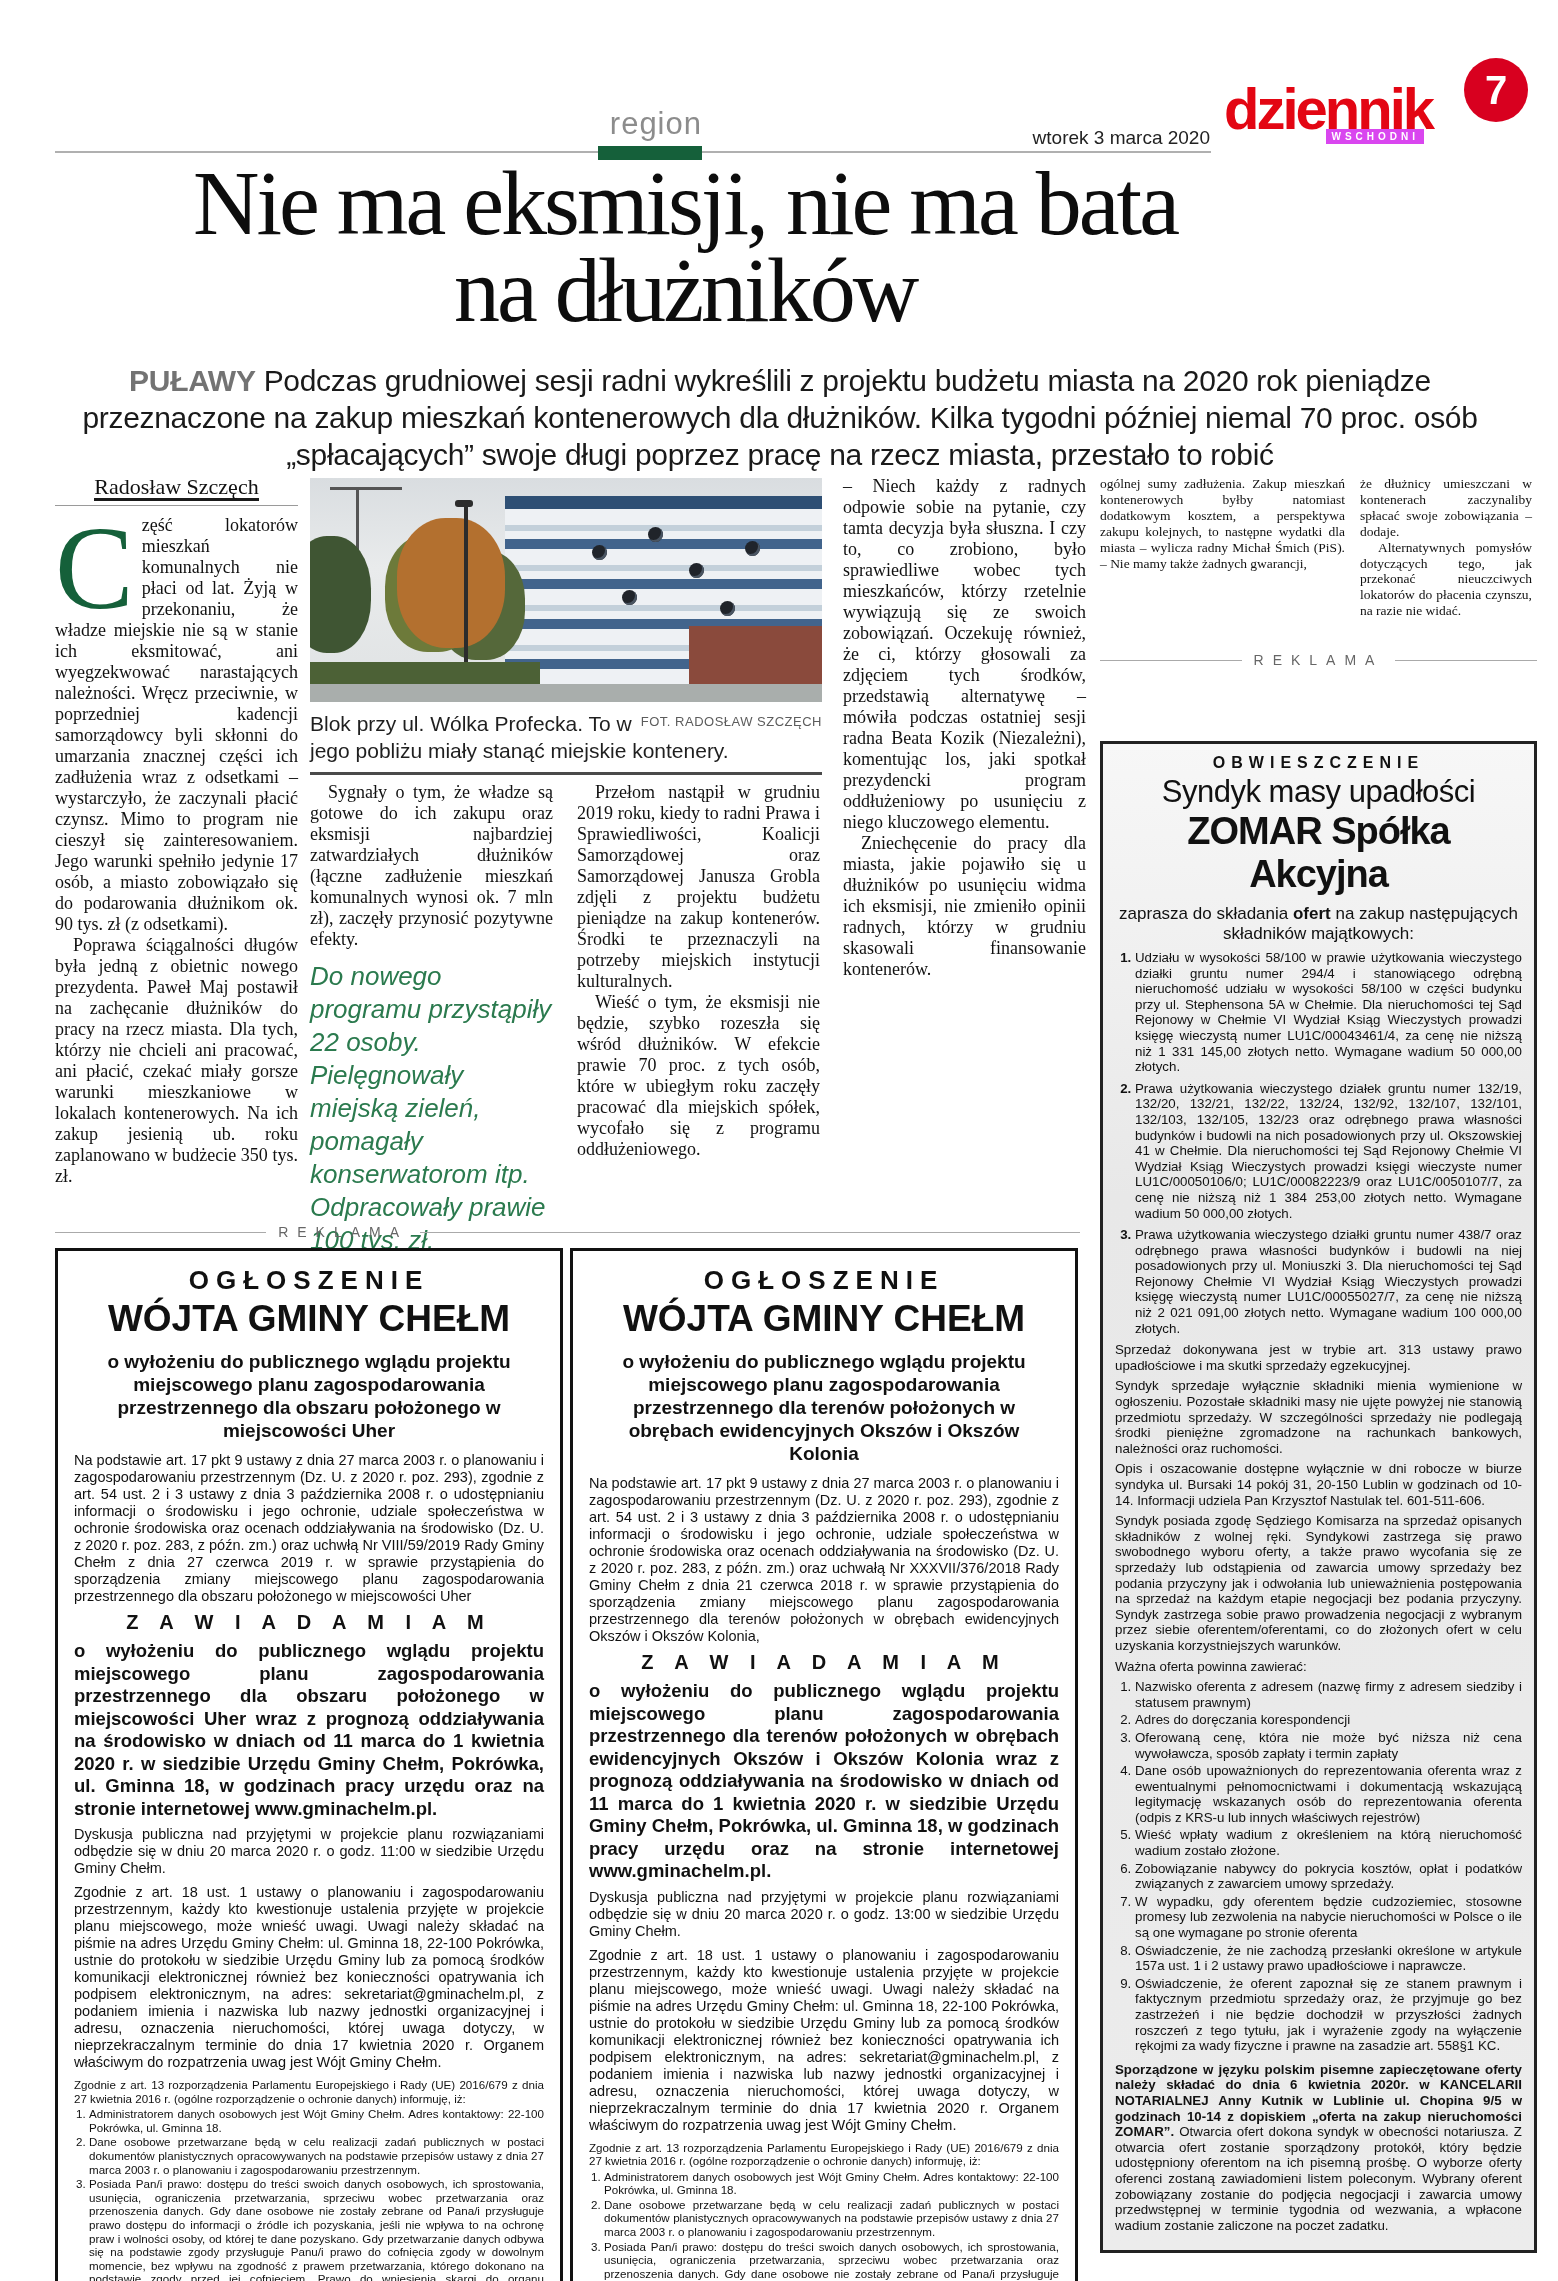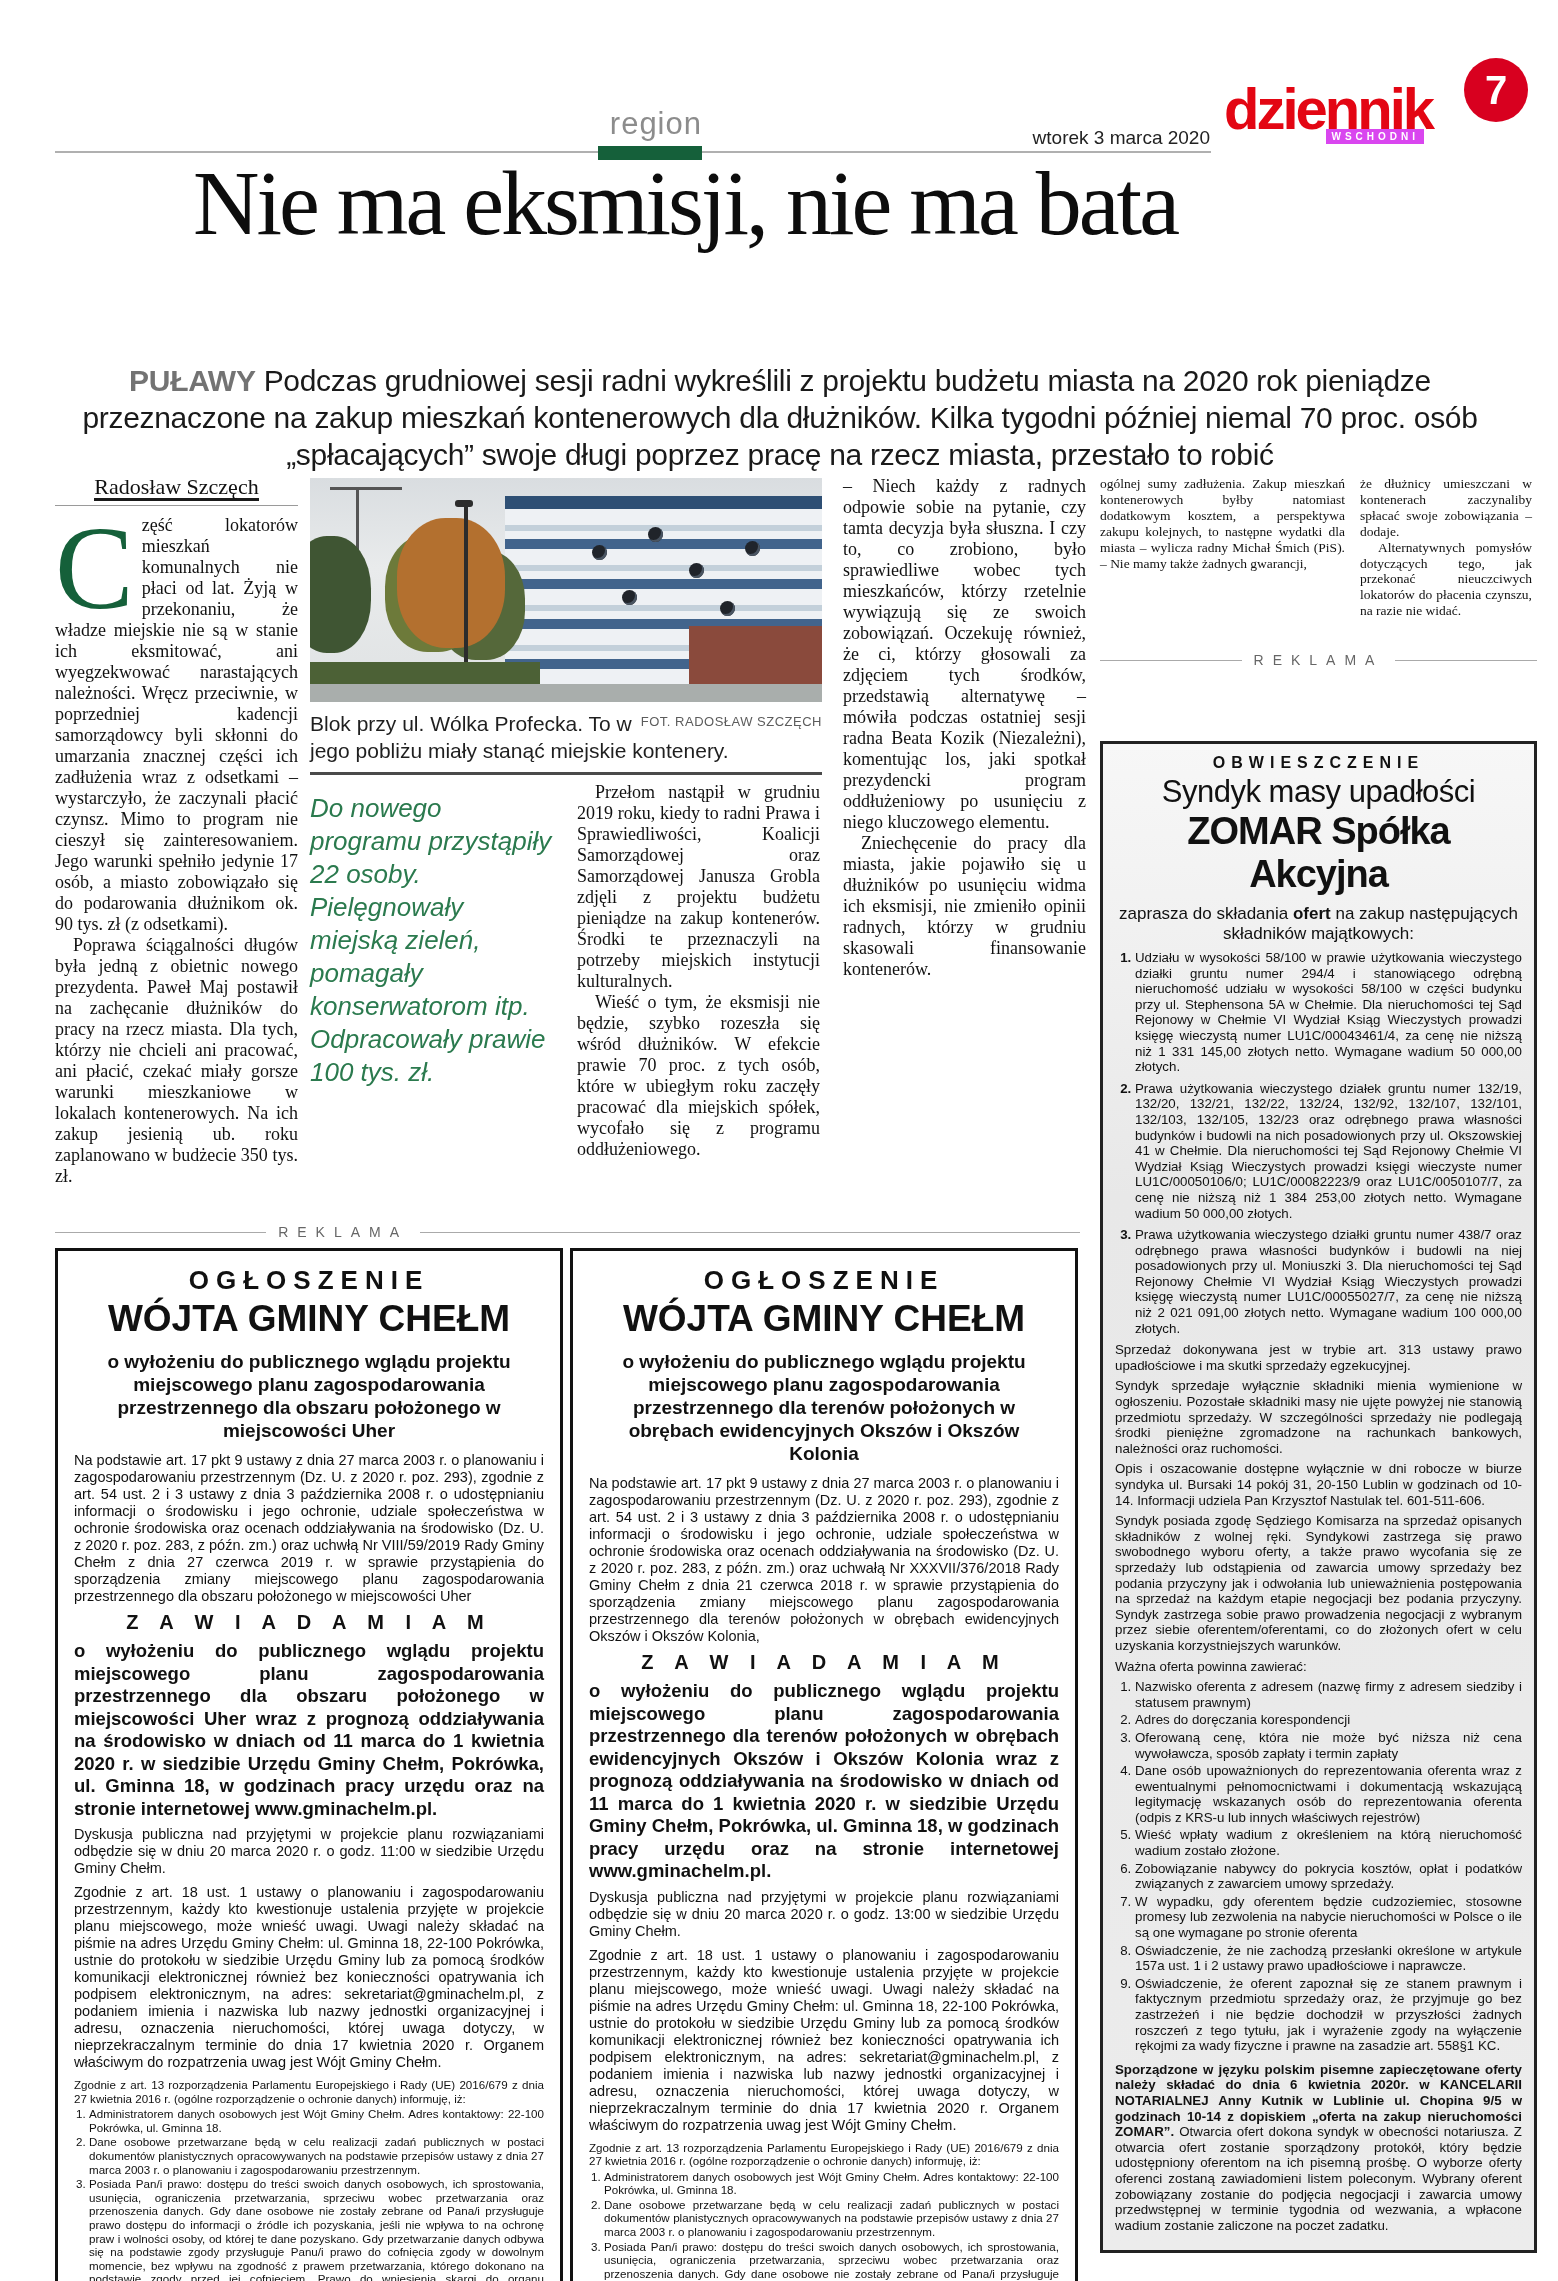--- a/index.html
+++ b/index.html
@@ -103,20 +103,21 @@
   <div class="section-bar"></div>
   <div class="date">wtorek 3 marca 2020</div>
   <div class="logo">
     <div class="logo-main">dziennik</div>
     <div class="logo-sub">WSCHODNI</div>
   </div>
   <div class="pagenum">7</div>
 
   <div class="headline">
     <div>Nie ma eksmisji, nie ma bata</div>
+    <div>na dłużników</div>
   </div>
   <div class="lead"><b>PUŁAWY</b><span> Podczas grudniowej sesji radni wykreślili z projektu budżetu miasta na 2020 rok pieniądze przeznaczone na zakup mieszkań kontenerowych dla dłużników. Kilka tygodni później niemal 70 proc. osób „spłacających” swoje długi poprzez pracę na rzecz miasta, przestało to robić</span></div>
 
   <div class="col" style="left:55px;top:476px;width:243px;">
     <div class="byline-wrap">
       <span class="byline">Radosław Szczęch</span>
       <div class="byline-rule"></div>
     </div>
     <p><span class="dropcap">C</span><span>zęść lokatorów mieszkań komunalnych nie płaci od lat. Żyją w przekonaniu, że władze miejskie nie są w stanie ich eksmitować, ani wyegzekwować narastających należności. Wręcz przeciwnie, w poprzedniej kadencji samorządowcy byli skłonni do umarzania znacznej części ich zadłużenia wraz z odsetkami – wystarczyło, że zaczynali płacić czynsz. Mimo to program nie cieszył się zainteresowaniem. Jego warunki spełniło jedynie 17 osób, a miasto zobowiązało się do podarowania dłużnikom ok. 90 tys. zł (z odsetkami).</span></p>
     <p class="ind">Poprawa ściągalności długów była jedną z obietnic nowego prezydenta. Paweł Maj postawił na zachęcanie dłużników do pracy na rzecz miasta. Dla tych, którzy nie chcieli ani pracować, ani płacić, czekać miały gorsze warunki mieszkaniowe w lokalach kontenerowych. Na ich zakup jesienią ub. roku zaplanowano w budżecie 350 tys. zł.</p>
@@ -140,20 +141,21 @@
     <div class="ph-pole-head"></div>
     <div class="ph-hedge"></div>
     <div class="ph-ground"></div>
   </div>
   <div class="caption-wrap">
     <span class="credit">FOT. RADOSŁAW SZCZĘCH</span>
     <div class="caption">Blok przy ul. Wólka Profecka. To w jego pobliżu miały stanąć miejskie kontenery.</div>
   </div>
 
   <div class="col" style="left:310px;top:782px;width:243px;">
+    <p class="ind">Sygnały o tym, że władze są gotowe do ich zakupu oraz eksmisji najbardziej zatwardziałych dłużników (łączne zadłużenie mieszkań komunalnych wynosi ok. 7 mln zł), zaczęły przynosić pozytywne efekty.</p>
     <div class="pull-quote">Do nowego programu przystąpiły 22 osoby. Pielęgnowały miejską zieleń, pomagały konserwatorom itp. Odpracowały prawie 100 tys. zł.</div>
   </div>
 
   <div class="col" style="left:577px;top:782px;width:243px;">
     <p class="ind">Przełom nastąpił w grudniu 2019 roku, kiedy to radni Prawa i Sprawiedliwości, Koalicji Samorządowej oraz Samorządowej Janusza Grobla zdjęli z projektu budżetu pieniądze na zakup kontenerów. Środki te przeznaczyli na potrzeby miejskich instytucji kulturalnych.</p>
     <p class="ind">Wieść o tym, że eksmisji nie będzie, szybko rozeszła się wśród dłużników. W efekcie prawie 70 proc. z tych osób, które w ubiegłym roku zaczęły pracować dla miejskich spółek, wycofało się z programu oddłużeniowego.</p>
   </div>
 
   <div class="col" style="left:843px;top:476px;width:243px;">
     <p>– Niech każdy z radnych odpowie sobie na pytanie, czy tamta decyzja była słuszna. I czy to, co zrobiono, było sprawiedliwe wobec tych mieszkańców, którzy rzetelnie wywiązują się ze swoich zobowiązań. Oczekuję również, że ci, którzy głosowali za zdjęciem tych środków, przedstawią alternatywę – mówiła podczas ostatniej sesji radna Beata Kozik (Niezależni), komentując los, jaki spotkał prezydencki program oddłużeniowy po usunięciu z niego kluczowego elementu.</p>

